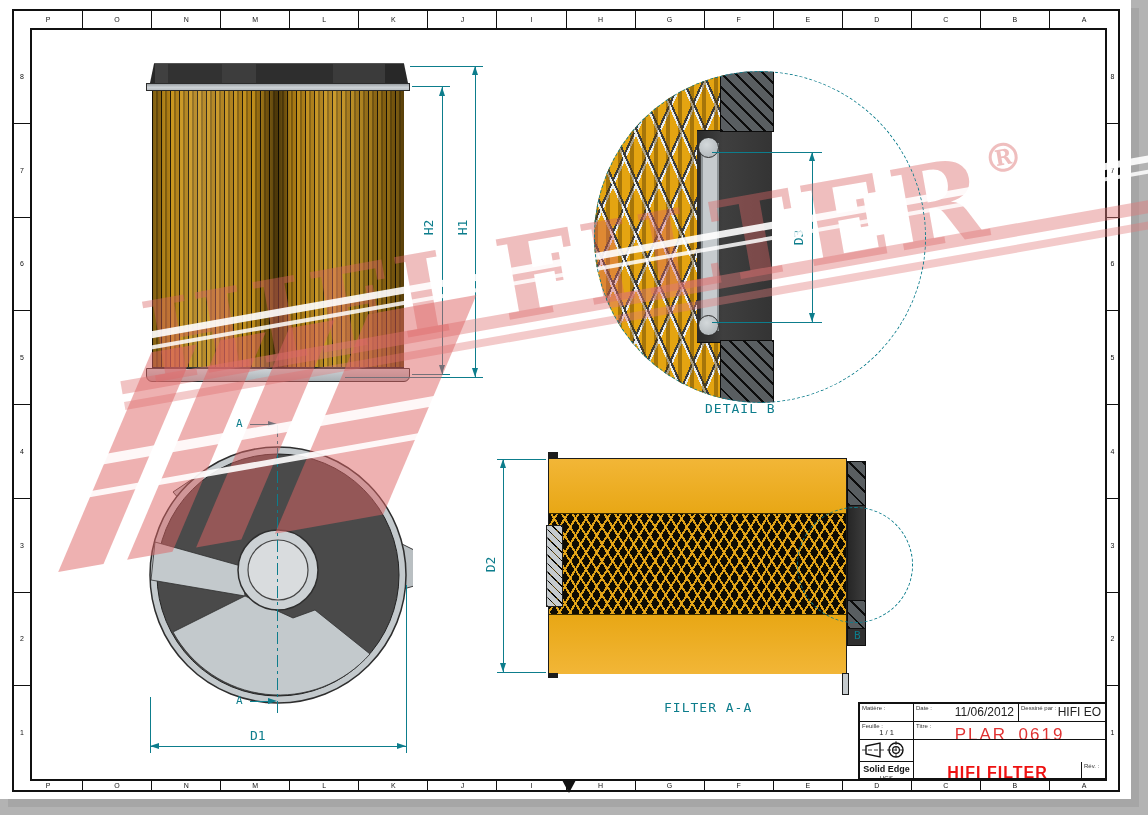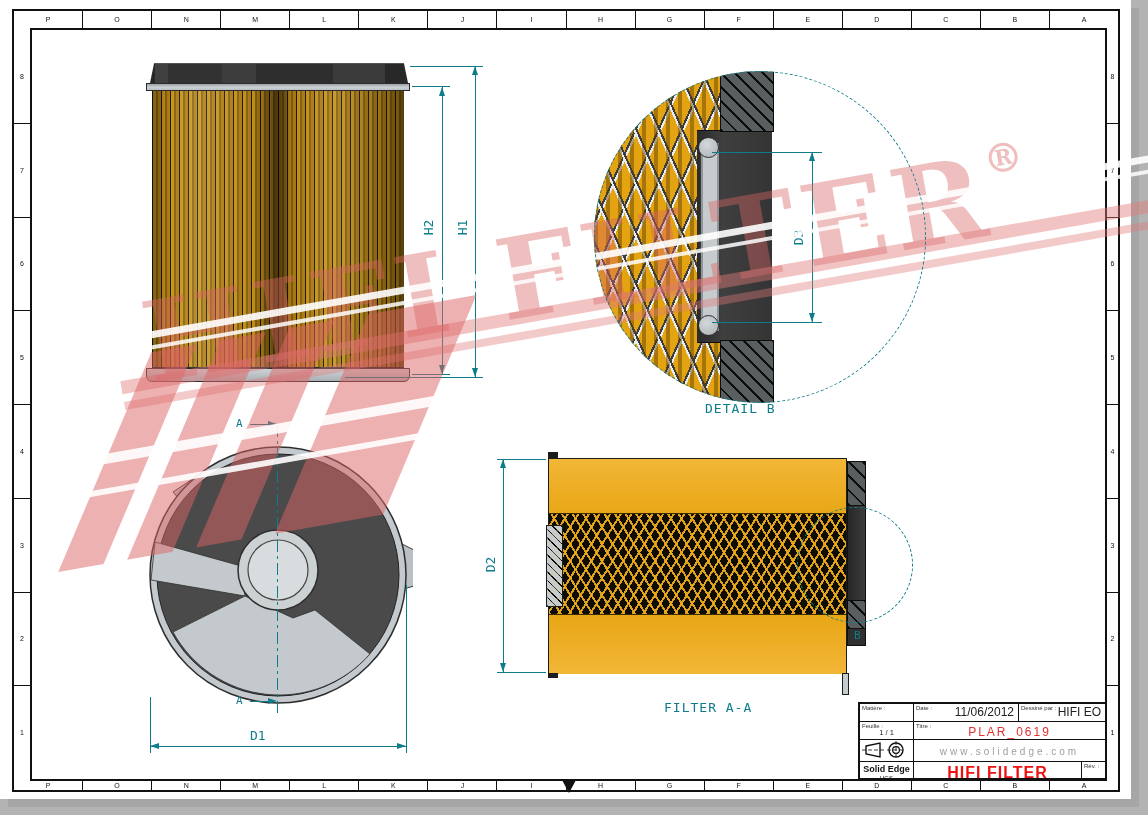--- a/index.html
+++ b/index.html
@@ -116,21 +116,21 @@
   .wm-logo .w1 { top:92px; height:10px; }
   .wm-logo .w2 { top:126px; height:6px; }
 
   
   .tb { position:absolute; left:858px; top:702px; width:249px; height:78px; border:2px solid #111; background:#fff; z-index:20;
     font-family:"Liberation Sans",sans-serif; color:#222; }
   .tb .tcell { position:absolute; border-right:1px solid #111; border-bottom:1px solid #111; overflow:hidden; }
   .tb .lab { position:absolute; left:2px; top:1px; font-size:6px; color:#333; }
   .tb .val-right { position:absolute; right:4px; bottom:2px; font-size:12px; }
   .tb .val-center { position:absolute; left:0; right:0; bottom:2px; text-align:center; font-size:7.5px; }
-  .tb-title-val { position:absolute; left:0; right:0; top:3px; text-align:center; font-size:12px; letter-spacing:2px; color:#e03232; }
+  .tb-title-val { position:absolute; left:0; right:0; top:3px; text-align:center; font-size:17px; letter-spacing:2px; color:#e03232; }
   .tb-site { position:absolute; left:0; right:0; top:6px; text-align:center; font-size:10px; letter-spacing:3px; color:#9aa0a6; }
   .tb-brand { position:absolute; left:0; right:0; top:2px; text-align:center; font-size:16px; font-weight:bold; color:#ee1111; letter-spacing:1px; }
   .tb-se { position:absolute; left:0; right:0; top:2px; text-align:center; font-size:9px; font-weight:bold; color:#111; }
   .tb-ugs { position:absolute; left:0; right:0; top:13px; text-align:center; font-size:6px; color:#111; }
 </style>
 </head>
 <body>
 
 <div id="canvas">
   <div id="paper">
@@ -323,23 +323,20 @@
       <div class="tcell" style="left:0; top:36px; width:54px; height:22px;">
         <svg width="52" height="20" viewBox="0 0 52 20">
           <path d="M6 6 L20 3 L20 17 L6 14 Z" fill="none" stroke="#111" stroke-width="1.4"></path>
           <line x1="2" y1="10" x2="24" y2="10" stroke="#111" stroke-width="0.8" stroke-dasharray="4 2"></line>
           <circle cx="36" cy="10" r="7" fill="none" stroke="#111" stroke-width="1.4"></circle>
           <circle cx="36" cy="10" r="3.4" fill="none" stroke="#111" stroke-width="1.2"></circle>
           <line x1="27" y1="10" x2="45" y2="10" stroke="#111" stroke-width="0.8" stroke-dasharray="4 2"></line>
           <line x1="36" y1="1" x2="36" y2="19" stroke="#111" stroke-width="0.8" stroke-dasharray="4 2"></line>
         </svg>
       </div>
-      <div class="tcell" style="left:54px; top:36px; width:191px; height:22px; border-right:none;">
-        <span class="tb-site">www.solidedge.com</span>
-      </div>
       <div class="tcell" style="left:0; top:58px; width:54px; height:16px; border-bottom:none;">
         <span class="tb-se">Solid Edge</span>
         <span class="tb-ugs">UGS</span>
       </div>
       <div class="tcell" style="left:54px; top:58px; width:168px; height:16px; border-bottom:none;">
         <span class="tb-brand">HIFI FILTER</span>
       </div>
       <div class="tcell" style="left:222px; top:58px; width:23px; height:16px; border-right:none; border-bottom:none;">
         <span class="lab">Rév. :</span>
       </div>

